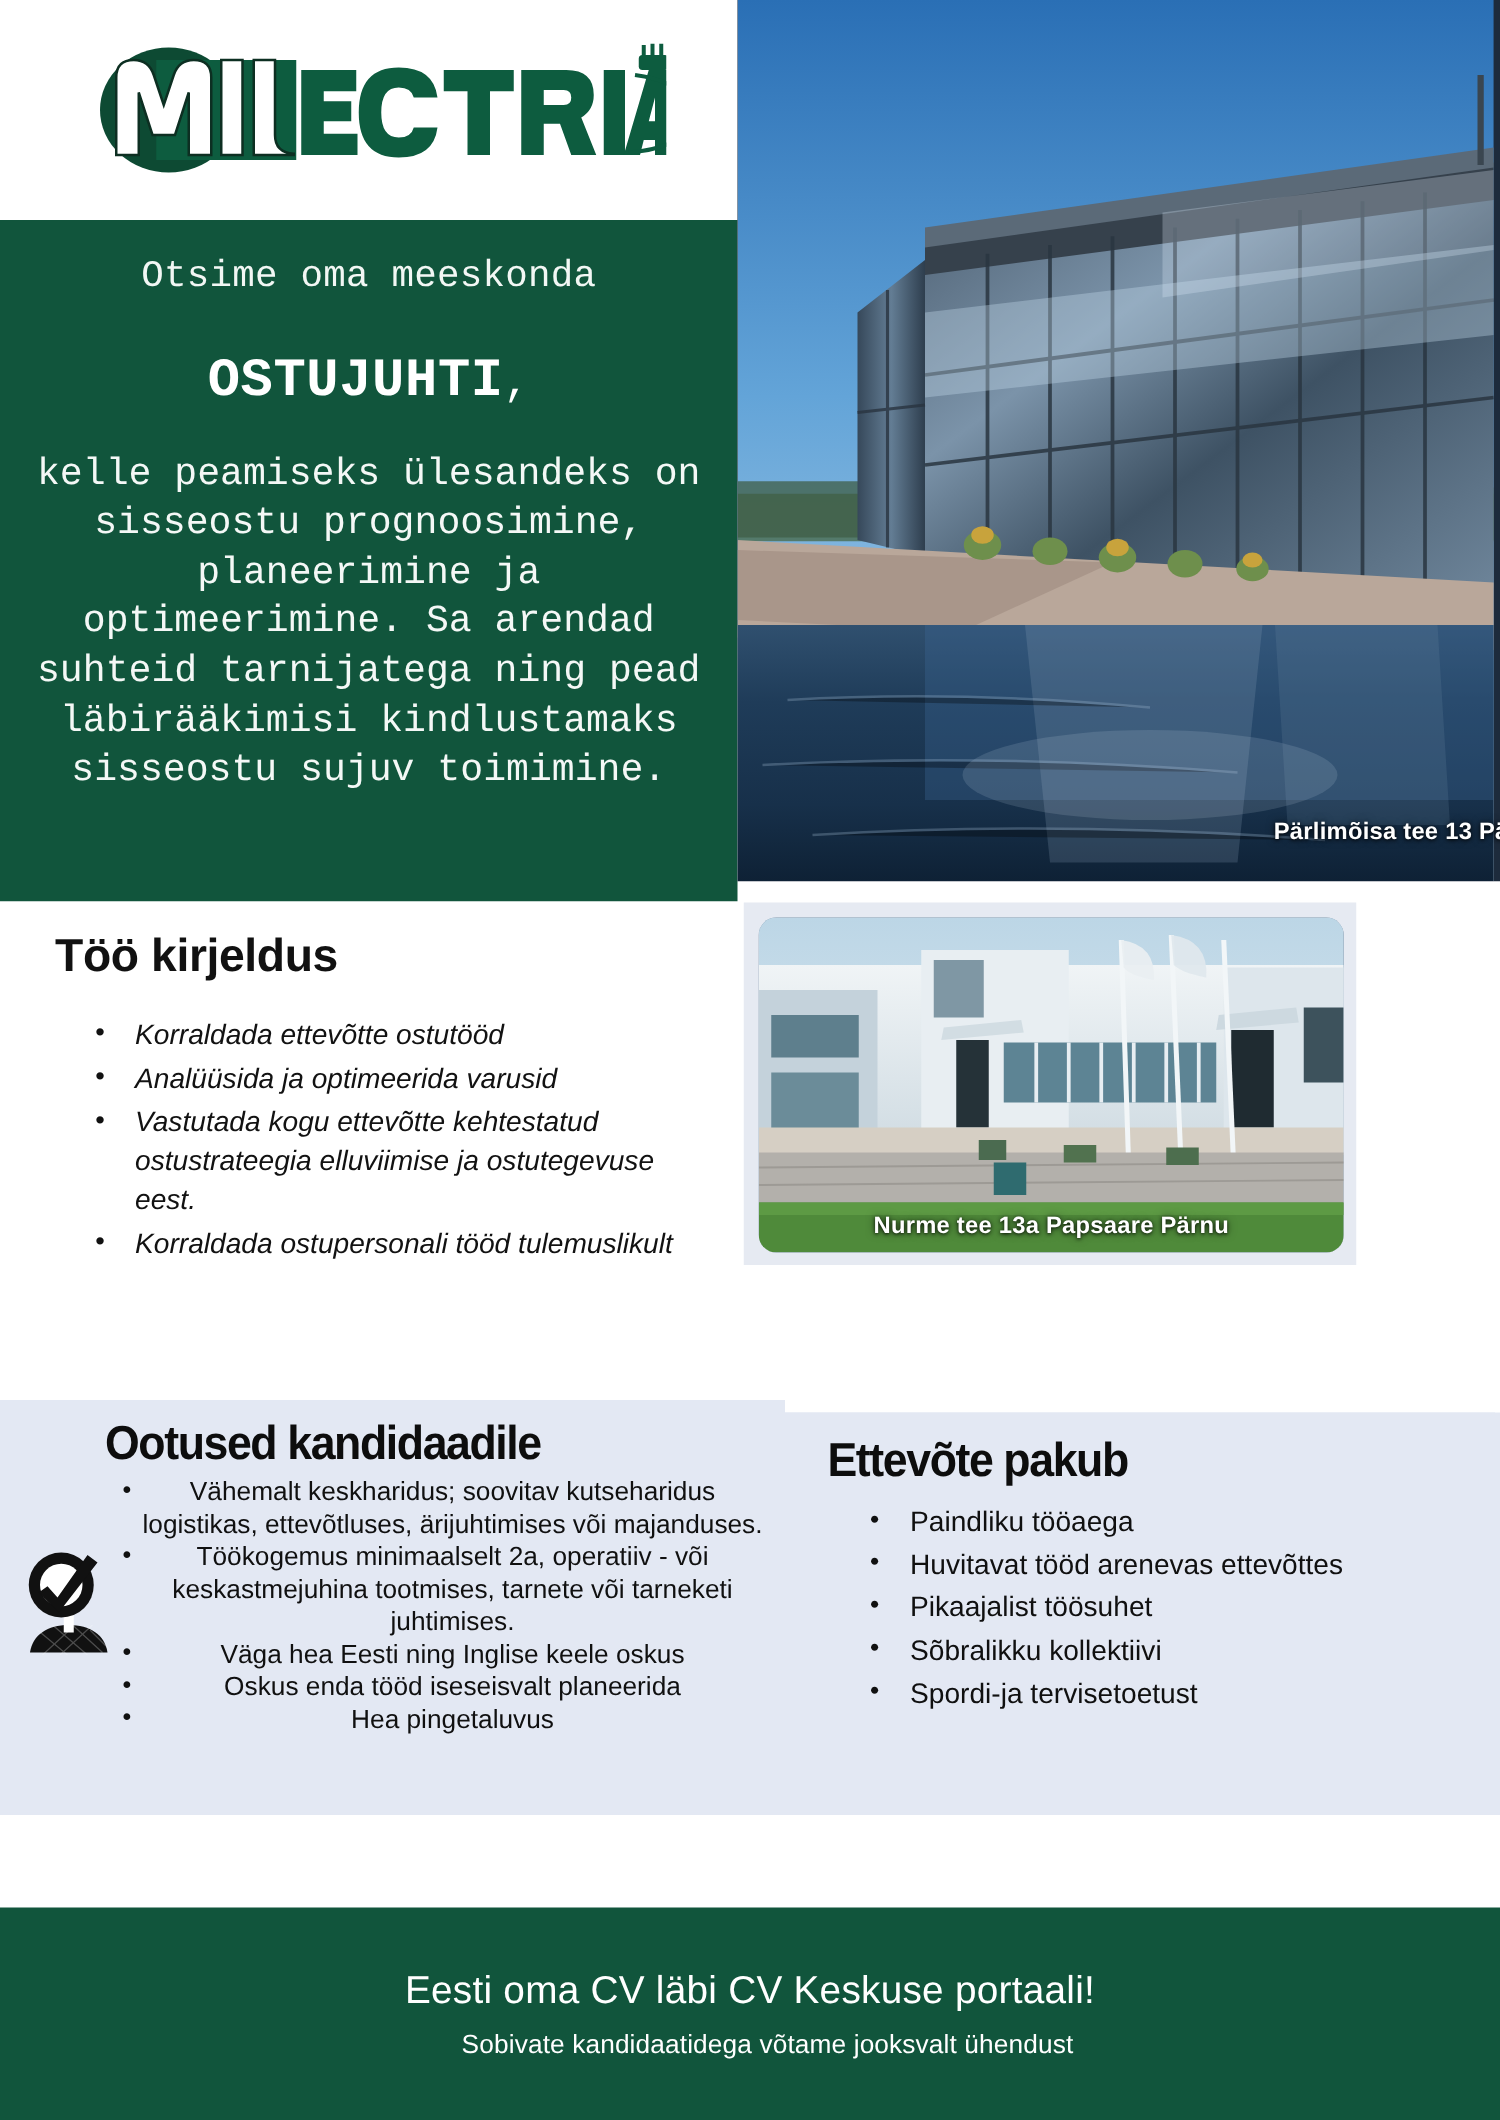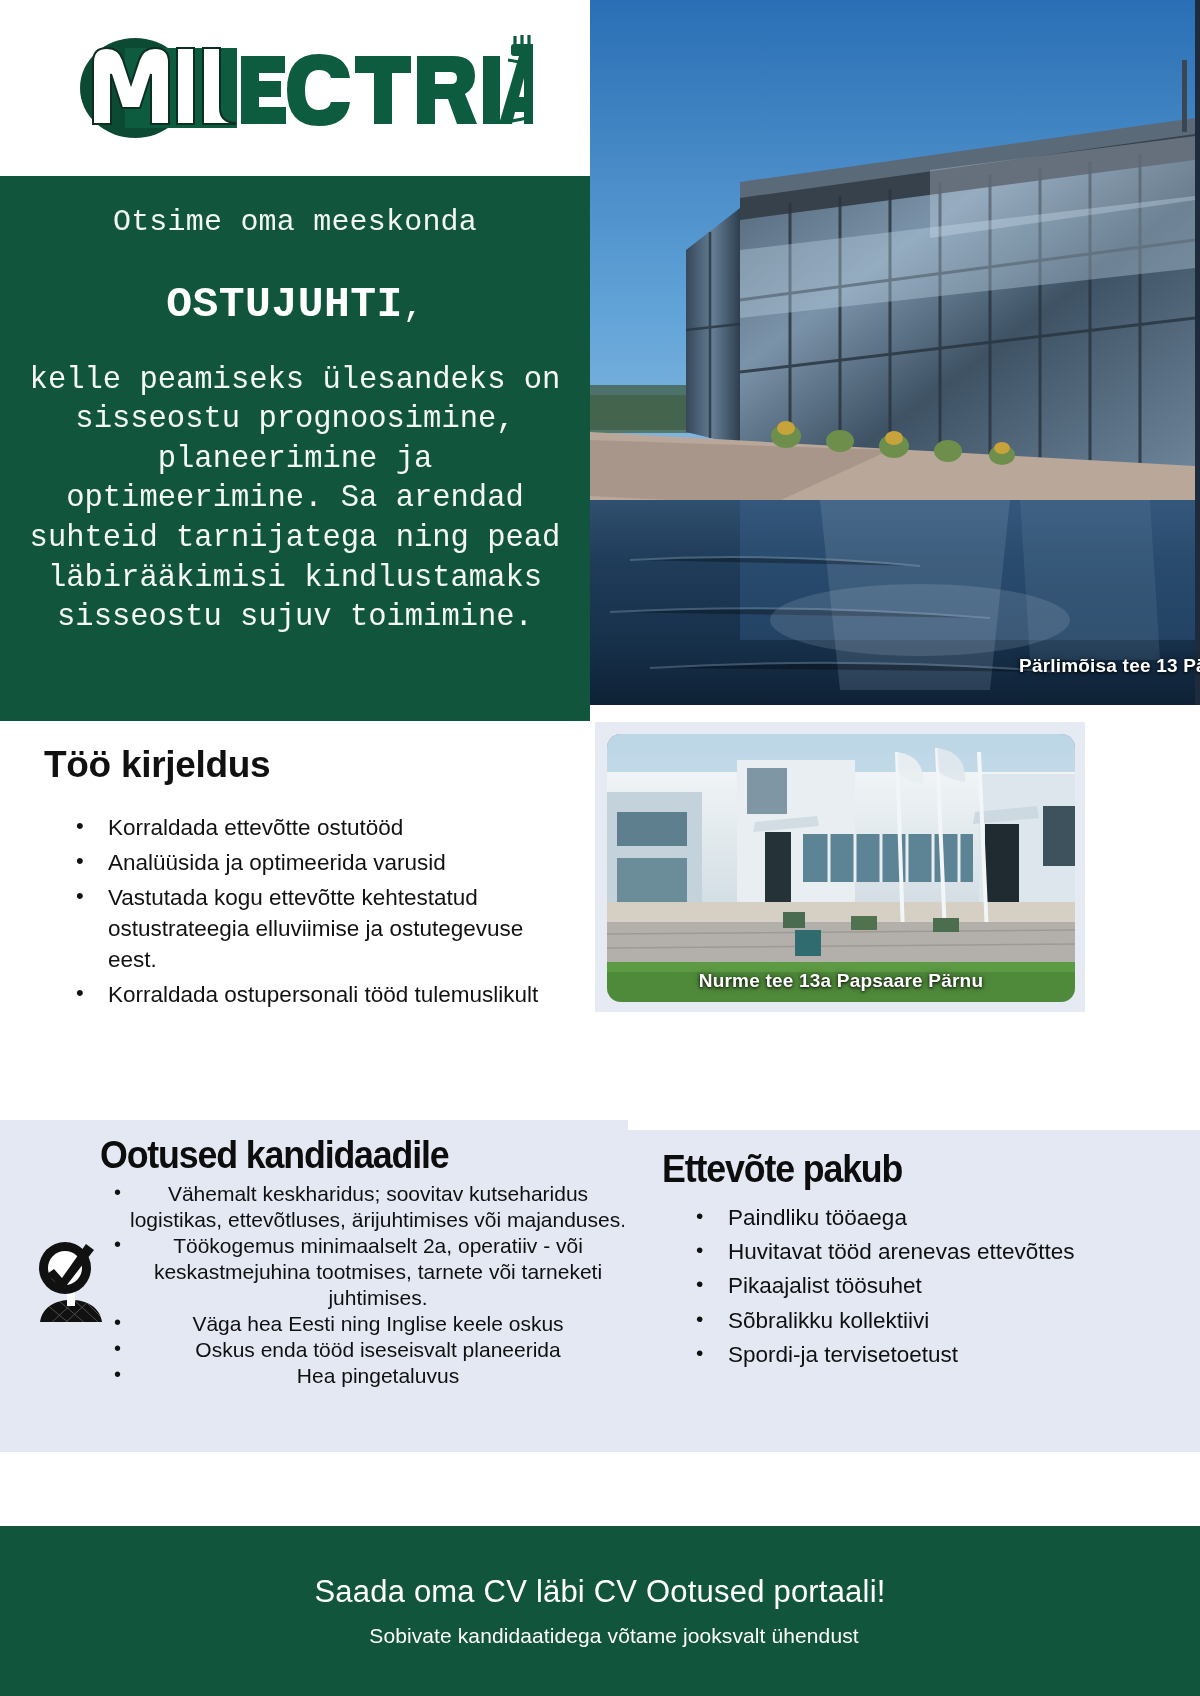--- a/index.html
+++ b/index.html
@@ -69,21 +69,21 @@
   .jobdesc {
     position: absolute; left: 0; top: 730px;
     width: 590px; height: 380px;
     padding: 14px 20px 0 44px;
     background: #ffffff;
   }
   .jobdesc h2 {
     font-size: 37px; font-weight: 700; color: #111111;
     letter-spacing: -.3px; margin-bottom: 26px;
   }
-  .jobdesc ul { list-style: none; padding-left: 32px; }
+  .jobdesc ul { list-style: none; padding-left: 32px; font-style: italic; }
   .jobdesc li {
     position: relative;
     font-size: 22.5px; line-height: 1.38; color: #121212;
     margin-bottom: 4px; padding-left: 32px;
   }
   .jobdesc li::before {
     content: "\2022"; position: absolute; left: 0; top: -1px;
     font-size: 22px; color: #111;
   }
 
@@ -107,21 +107,21 @@
     letter-spacing: .2px;
   }
 
   
   .band {
     position: absolute; left: 0; top: 1120px;
     width: 1200px; height: 332px;
     background: #e3e8f3;
   }
   .band .col-left {
-    position: absolute; left: 16px; top: 0; width: 628px; height: 332px;
+    position: absolute; left: 0; top: 0; width: 628px; height: 332px;
   }
   .band .col-right {
     position: absolute; left: 624px; top: 10px; width: 572px; height: 322px;
     background: #e3e8f3;
   }
   .band-white-notch {
     position: absolute; left: 628px; top: 0; width: 572px; height: 10px;
     background: #ffffff;
   }
 
@@ -437,17 +437,17 @@
         <li>Paindliku tööaega</li>
         <li>Huvitavat tööd arenevas ettevõttes</li>
         <li>Pikaajalist töösuhet</li>
         <li>Sõbralikku kollektiivi</li>
         <li>Spordi-ja tervisetoetust</li>
       </ul>
     </div>
   </div>
 
   <div class="footer">
-    <div class="footer-main">Saada oma CV läbi CV Ootused portaali!</div>
+    <div class="footer-main">Eesti oma CV läbi CV Keskuse portaali!</div>
     <div class="footer-sub">Sobivate kandidaatidega võtame jooksvalt ühendust</div>
   </div>
 
 </div>
 
 </body></html>

